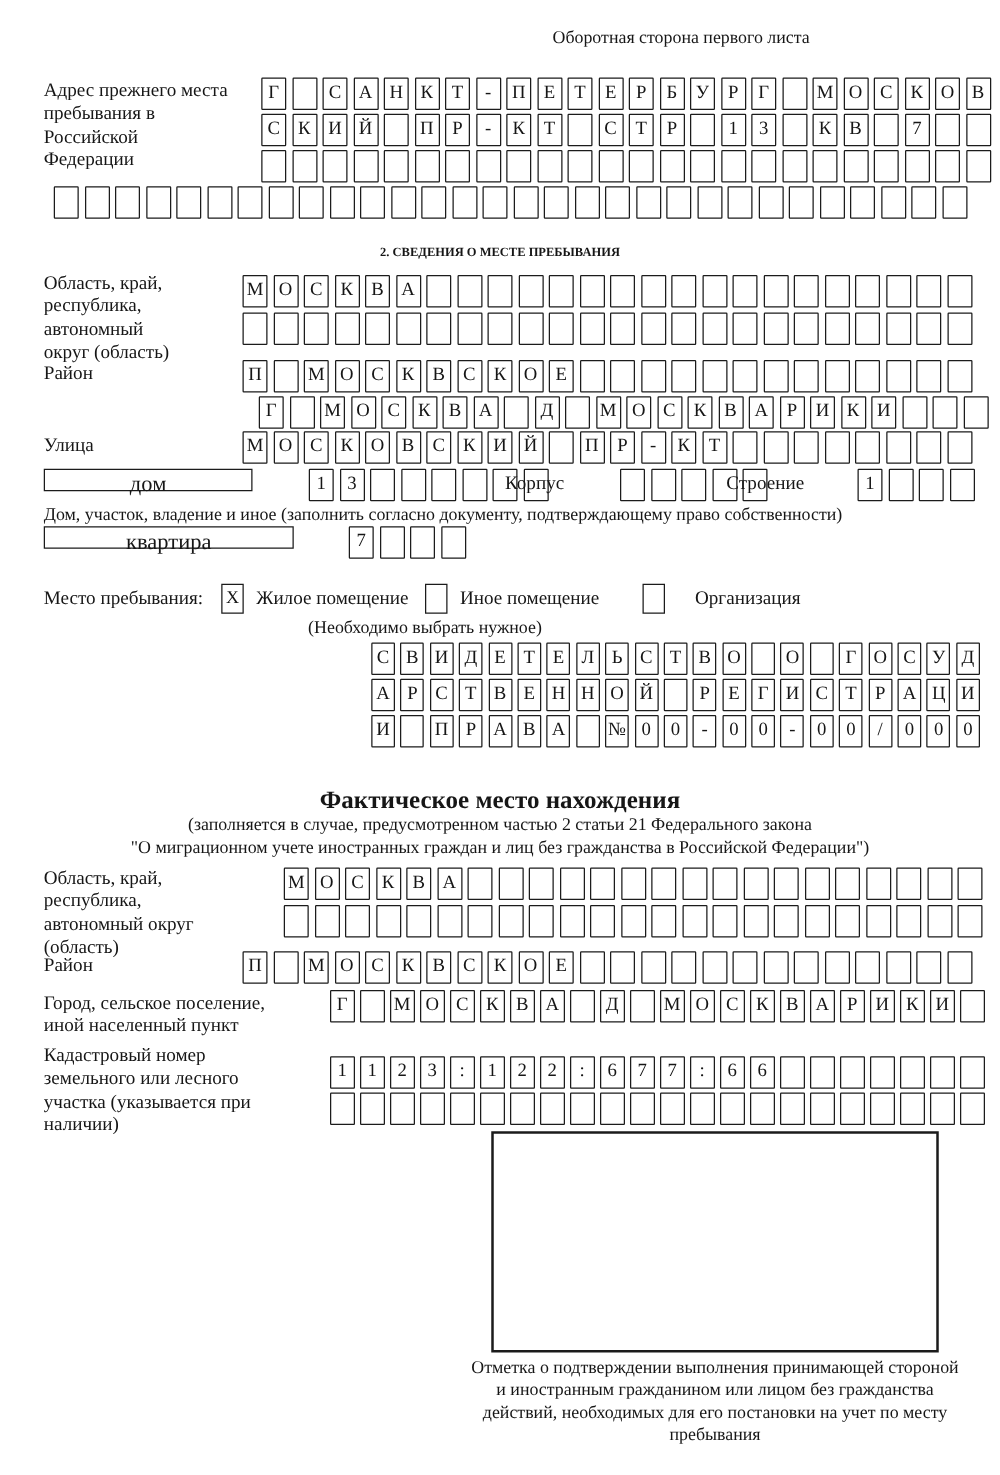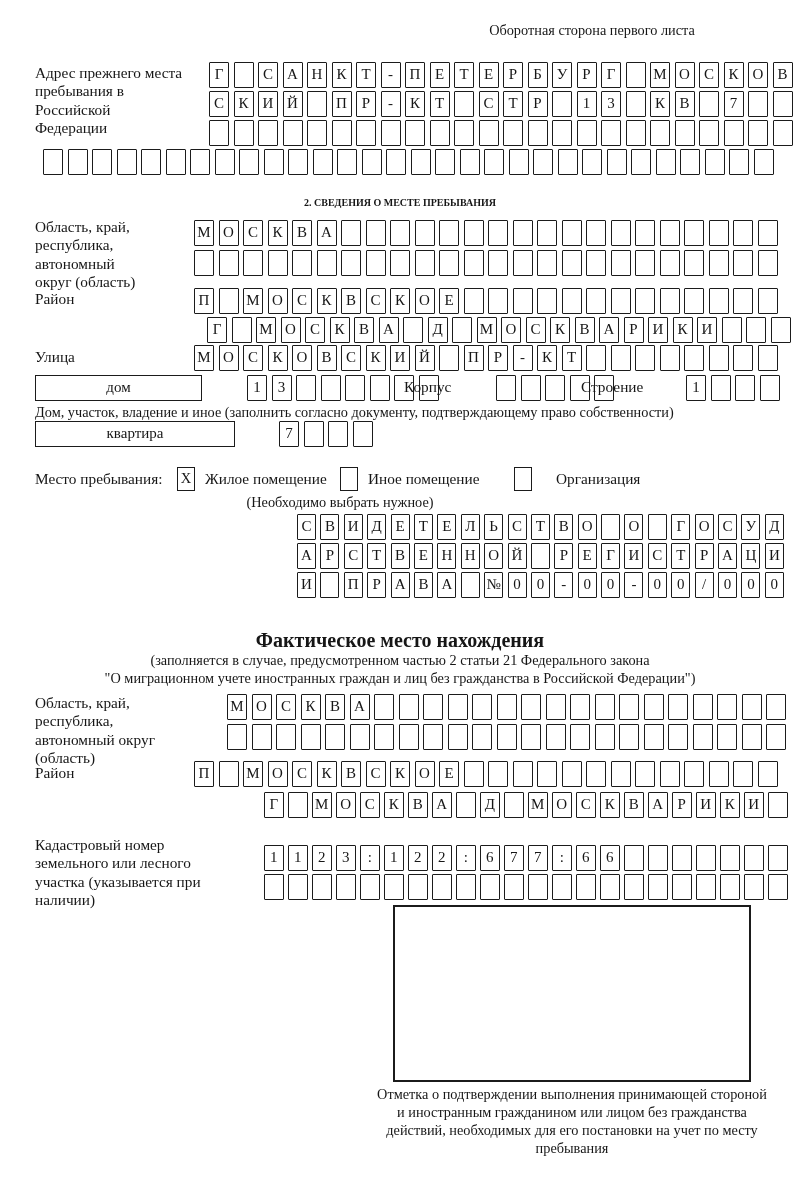--- a/index.html
+++ b/index.html
@@ -2,31 +2,31 @@
 <html><head>
 <meta charset="utf-8">
 <style>
   html,body{margin:0;padding:0;background:#fff;}
   .page{position:relative;width:800px;height:1180px;background:#ffffff;color:#161616;
         font-family:"Liberation Serif","DejaVu Serif",serif;overflow:hidden;}
   .abs{position:absolute;}
   .lbl{font-size:15.3px;line-height:1.2;color:#161616;}
   .note{font-size:14.3px;line-height:1.25;color:#161616;}
   .center{text-align:center;}
-  .right{text-align:center;}
+  .right{text-align:left;}
   .title{font-weight:bold;font-size:10px;}
   .subtitle{font-weight:bold;font-size:20px;}
   .cells{white-space:nowrap;height:26px;padding-left:37px;}
   .cell{display:inline-block;width:20px;height:26px;box-sizing:border-box;
         border:1.8px solid #1b1b1b;border-radius:1px;margin-right:4.5px;
         text-align:center;font-size:15px;line-height:22px;background:#fff;vertical-align:top;}
   .cells.tight .cell{width:19px;margin-right:4.4px;}
   .cells.p24 .cell{width:19.5px;margin-right:4.5px;}
-  .widebox{position:absolute;height:26px;box-sizing:border-box;border:1.8px solid #1b1b1b;
-        text-align:center;font-size:15px;line-height:23px;background:#fff;}
+  .widebox{position:absolute;height:18px;box-sizing:border-box;border:1.8px solid #1b1b1b;
+        text-align:center;font-size:18px;line-height:23px;background:#fff;}
   .chk{position:absolute;width:18px;height:24px;box-sizing:border-box;border:1.8px solid #1b1b1b;
         text-align:center;font-size:14.5px;line-height:21px;background:#fff;}
   .stampbox{position:absolute;box-sizing:border-box;border:2px solid #1b1b1b;background:#fff;}
 </style>
 </head>
 <body>
 
 <div class="page">
 
   <div class="abs note right" style="top:22px;right:58px;width:300px">Оборотная сторона первого листа</div>
@@ -79,20 +79,21 @@
   <div class="abs note center" style="top:652px;left:0;width:800px">(заполняется в случае, предусмотренном частью 2 статьи 21 Федерального закона</div>
   <div class="abs note center" style="top:670px;left:0;width:800px">"О миграционном учете иностранных граждан и лиц без гражданства в Российской Федерации")</div>
 
   <div class="abs lbl" style="top:694px;left:35px;width:150px">Область, край, республика, автономный округ (область)</div>
   <div class="abs cells" style="top:694px;left:190px"><span class="cell">М</span><span class="cell">О</span><span class="cell">С</span><span class="cell">К</span><span class="cell">В</span><span class="cell">А</span><span class="cell"></span><span class="cell"></span><span class="cell"></span><span class="cell"></span><span class="cell"></span><span class="cell"></span><span class="cell"></span><span class="cell"></span><span class="cell"></span><span class="cell"></span><span class="cell"></span><span class="cell"></span><span class="cell"></span><span class="cell"></span><span class="cell"></span><span class="cell"></span><span class="cell"></span></div>
   <div class="abs cells" style="top:724px;left:190px"><span class="cell"></span><span class="cell"></span><span class="cell"></span><span class="cell"></span><span class="cell"></span><span class="cell"></span><span class="cell"></span><span class="cell"></span><span class="cell"></span><span class="cell"></span><span class="cell"></span><span class="cell"></span><span class="cell"></span><span class="cell"></span><span class="cell"></span><span class="cell"></span><span class="cell"></span><span class="cell"></span><span class="cell"></span><span class="cell"></span><span class="cell"></span><span class="cell"></span><span class="cell"></span></div>
 
   <div class="abs lbl" style="top:764px;left:35px">Район</div>
   <div class="abs cells" style="top:761px;left:157px"><span class="cell">П</span><span class="cell"></span><span class="cell">М</span><span class="cell">О</span><span class="cell">С</span><span class="cell">К</span><span class="cell">В</span><span class="cell">С</span><span class="cell">К</span><span class="cell">О</span><span class="cell">Е</span><span class="cell"></span><span class="cell"></span><span class="cell"></span><span class="cell"></span><span class="cell"></span><span class="cell"></span><span class="cell"></span><span class="cell"></span><span class="cell"></span><span class="cell"></span><span class="cell"></span><span class="cell"></span><span class="cell"></span></div>
 
+  <div class="abs lbl" style="top:794px;left:35px;width:196px">Город, сельское поселение, иной населенный пункт</div>
   <div class="abs cells p24" style="top:792px;left:227px"><span class="cell">Г</span><span class="cell"></span><span class="cell">М</span><span class="cell">О</span><span class="cell">С</span><span class="cell">К</span><span class="cell">В</span><span class="cell">А</span><span class="cell"></span><span class="cell">Д</span><span class="cell"></span><span class="cell">М</span><span class="cell">О</span><span class="cell">С</span><span class="cell">К</span><span class="cell">В</span><span class="cell">А</span><span class="cell">Р</span><span class="cell">И</span><span class="cell">К</span><span class="cell">И</span><span class="cell"></span></div>
 
   <div class="abs lbl" style="top:836px;left:35px;width:196px">Кадастровый номер земельного или лесного участка (указывается при наличии)</div>
   <div class="abs cells p24" style="top:845px;left:227px"><span class="cell">1</span><span class="cell">1</span><span class="cell">2</span><span class="cell">3</span><span class="cell">:</span><span class="cell">1</span><span class="cell">2</span><span class="cell">2</span><span class="cell">:</span><span class="cell">6</span><span class="cell">7</span><span class="cell">7</span><span class="cell">:</span><span class="cell">6</span><span class="cell">6</span><span class="cell"></span><span class="cell"></span><span class="cell"></span><span class="cell"></span><span class="cell"></span><span class="cell"></span><span class="cell"></span></div>
   <div class="abs cells p24" style="top:874px;left:227px"><span class="cell"></span><span class="cell"></span><span class="cell"></span><span class="cell"></span><span class="cell"></span><span class="cell"></span><span class="cell"></span><span class="cell"></span><span class="cell"></span><span class="cell"></span><span class="cell"></span><span class="cell"></span><span class="cell"></span><span class="cell"></span><span class="cell"></span><span class="cell"></span><span class="cell"></span><span class="cell"></span><span class="cell"></span><span class="cell"></span><span class="cell"></span><span class="cell"></span></div>
 
   <div class="stampbox" style="top:905px;left:393px;width:358px;height:177px"></div>
   <div class="abs note center" style="top:1086px;left:372px;width:400px">Отметка о подтверждении выполнения принимающей стороной и иностранным гражданином или лицом без гражданства действий, необходимых для его постановки на учет по месту пребывания</div>
 
 </div>

